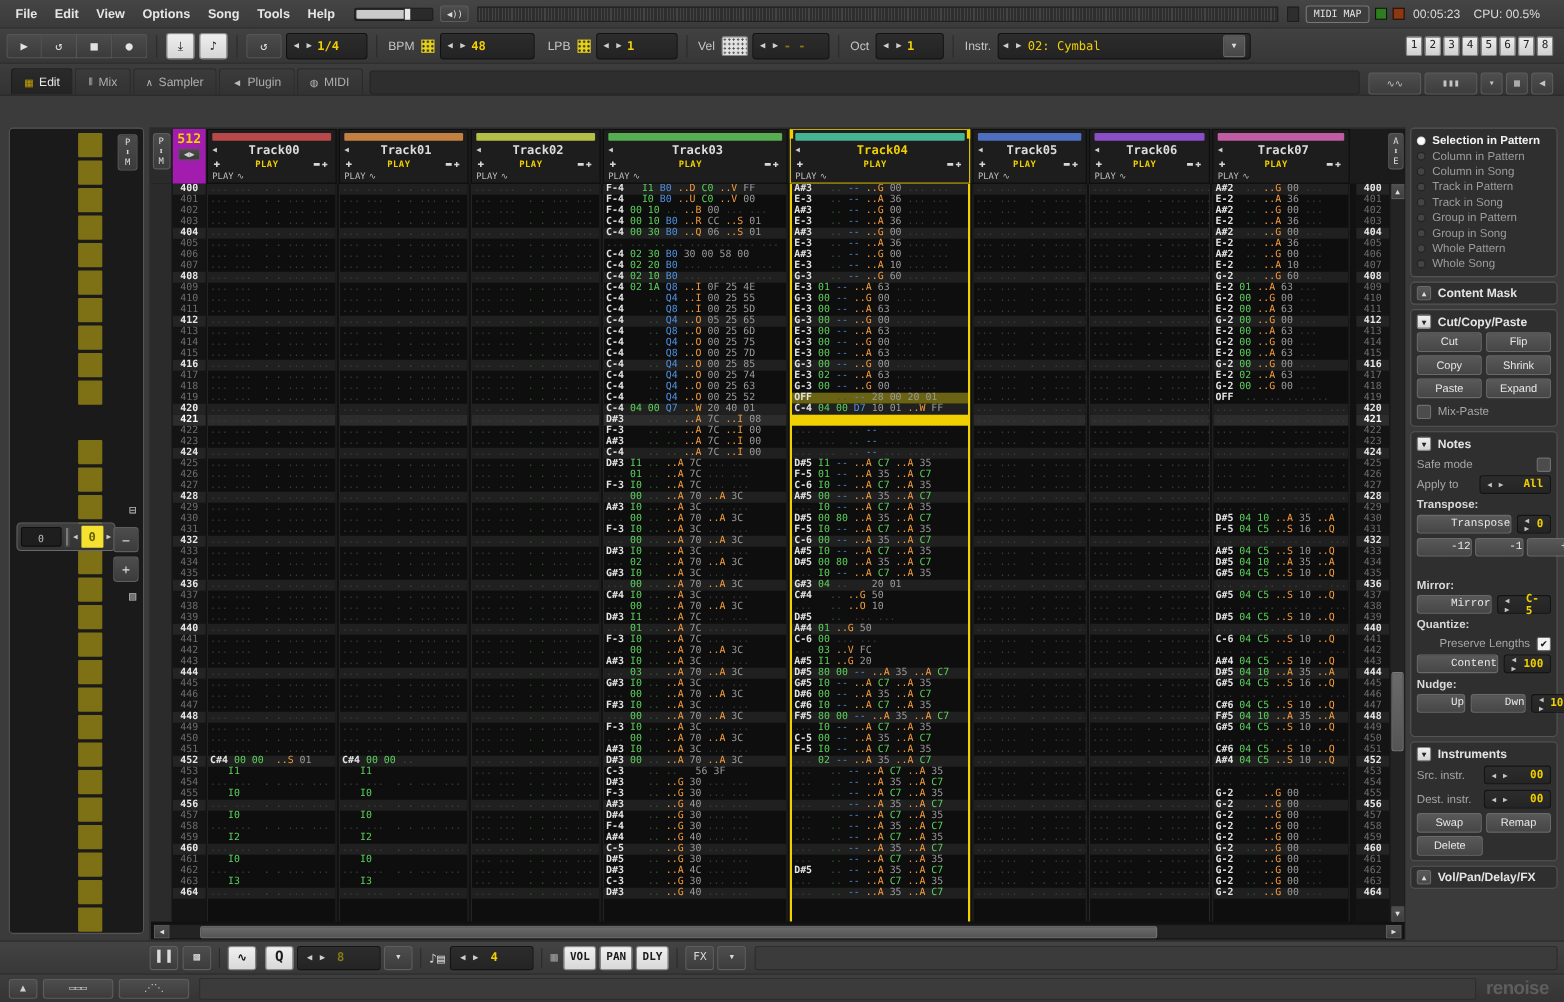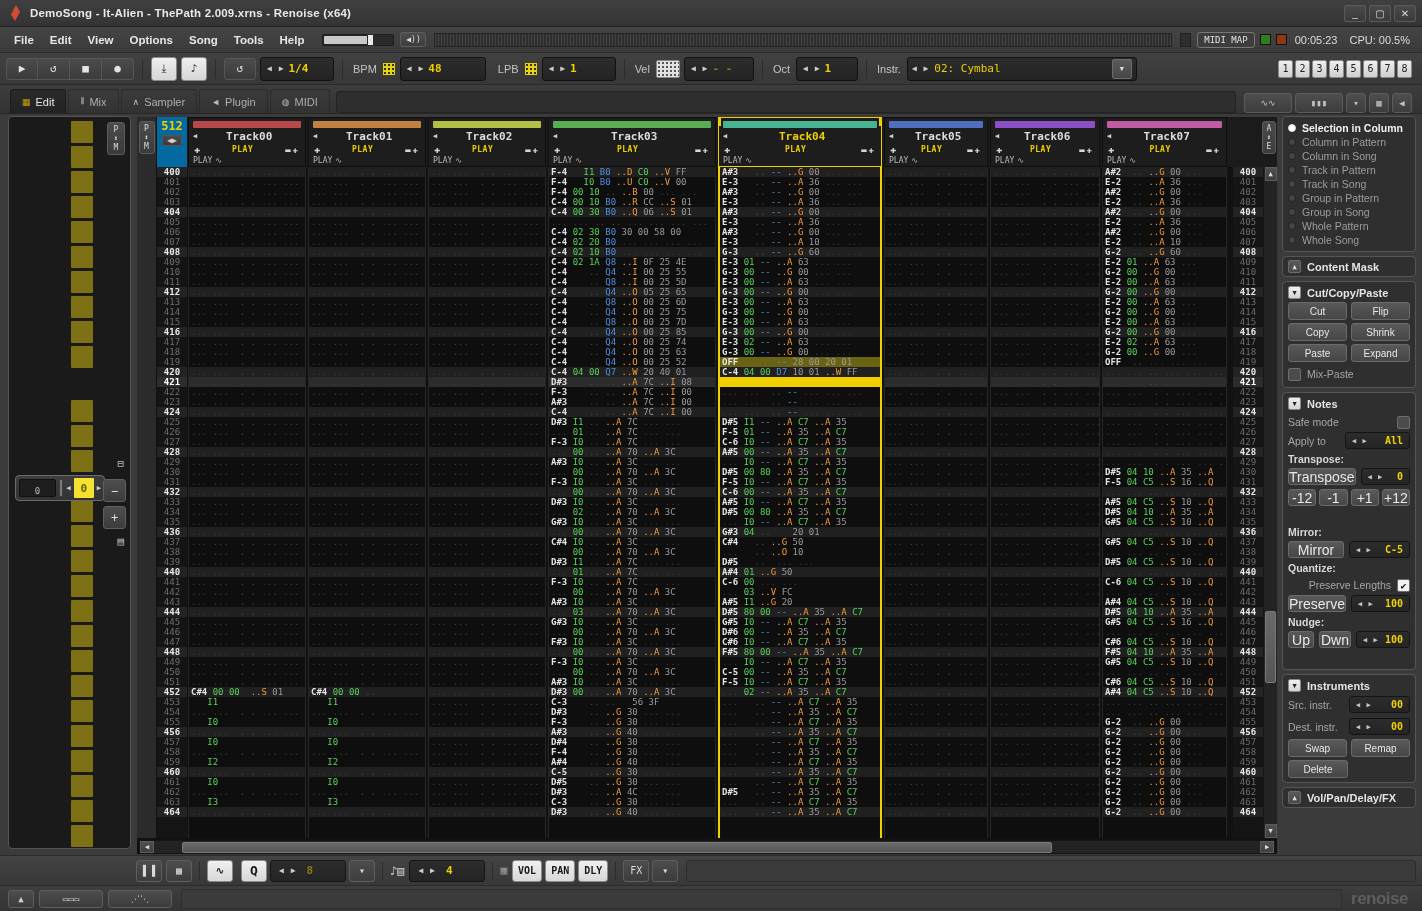--- a/index.html
+++ b/index.html
@@ -30,21 +30,21 @@
   .spkbtn{width:26px;height:15px;margin-left:6px;background:linear-gradient(#4e4e4e,#3c3c3c);border:1px solid #5e5e5e;border-radius:3px;
       display:flex;align-items:center;justify-content:center;color:#ddd;font-size:8px;}
   .scopestrip{flex:1;height:14px;margin:0 8px;background:#2e2e2e;border:1px solid #222;
      background-image:repeating-linear-gradient(90deg,#444 0 1px,#2e2e2e 1px 3px);}
   .scopebox{width:11px;height:14px;background:#2e2e2e;border:1px solid #1f1f1f;}
   .midimap{margin-left:6px;height:16px;padding:0 6px;border:1px solid #777;border-radius:3px;background:#3d3d3d;color:#e2e2e2;
      font-size:9px;display:flex;align-items:center;font-family:"DejaVu Sans Mono",monospace;}
   .led{width:11px;height:11px;margin-left:5px;border:1px solid #111;}
   .led.g{background:#2e7d1e;} .led.r{background:#8f3711;}
   .clocktxt{margin-left:8px;font-family:"Liberation Sans",sans-serif;font-size:11px;color:#dcdcdc;}
-  .cputxt{margin-left:12px;margin-right:6px;font-family:"Liberation Sans",sans-serif;font-size:11px;color:#dcdcdc;}
+  .cputxt{margin-left:12px;margin-right:16px;font-family:"Liberation Sans",sans-serif;font-size:11px;color:#dcdcdc;}
 
   
   .transport{height:32px;background:linear-gradient(#414141,#373737);display:flex;align-items:center;padding:0 6px;border-bottom:1px solid #2a2a2a;gap:0px;}
   .tbtn{width:32px;height:22px;background:linear-gradient(#4b4b4b,#3b3b3b);border:1px solid #565656;
      display:flex;align-items:center;justify-content:center;color:#e3e3e3;font-size:11px;}
   .tgrp{display:flex;}
   .tgrp .tbtn:first-child{border-radius:3px 0 0 3px;}
   .tgrp .tbtn:last-child{border-radius:0 3px 3px 0;}
   .tgrp .tbtn+.tbtn{border-left:none;}
   .sep{width:1px;height:20px;background:#2b2b2b;margin:0 8px;}
@@ -96,21 +96,21 @@
      display:flex;align-items:center;justify-content:center;color:#ddd;font-size:12px;}
   .pmicon{position:absolute;right:6px;color:#bdbdbd;font-size:11px;}
   .vtabs{position:absolute;right:5px;top:5px;width:18px;background:linear-gradient(#4b4b4b,#3b3b3b);border:1px solid #5c5c5c;border-radius:3px;
      display:flex;flex-direction:column;align-items:center;color:#ddd;font-size:8px;padding:2px 0;}
 
   
   .patwrap{flex:1;display:flex;flex-direction:column;padding:6px 0 0 0;}
   .patframe{flex:1;background:#111;border:1px solid #3a3a3a;margin-right:2px;display:flex;flex-direction:column;overflow:hidden;position:relative;}
   .hdrrow{display:flex;height:50px;background:#1b1b1b;flex:0 0 auto;}
   .leftgut{width:20px;background:#2b2b2b;border-right:1px solid #111;display:flex;flex-direction:column;align-items:center;padding-top:4px;}
-  .patnumbox{width:30px;background:#0369a1;display:flex;flex-direction:column;align-items:center;}
+  .patnumbox{width:30px;background:#a21caf;display:flex;flex-direction:column;align-items:center;}
   .patnum{color:#f0d000;font-family:"DejaVu Sans Mono",monospace;font-size:12px;font-weight:bold;margin-top:2px;}
   .patarrows{color:#d0d0d0;font-size:8px;margin-top:2px;background:linear-gradient(#4a4a4a,#3a3a3a);border:1px solid #555;border-radius:2px;padding:0 4px;}
   .thead{flex:0 0 auto;border:1px solid #0e0e0e;background:#1d1d1d;margin:0 1px;display:flex;flex-direction:column;position:relative;}
   .tcolor{height:7px;margin:3px 4px 1px 4px;border-radius:1px;}
   .tnamerow{display:flex;align-items:center;height:16px;padding:0 4px;}
   .tnamerow .ar{color:#cfcfcf;font-size:7px;}
   .tname{flex:1;text-align:center;font-family:"DejaVu Sans Mono",monospace;font-size:11px;color:#dcdcdc;font-weight:bold;}
   .tname.sel{color:#f0d000;}
   .tctl{display:flex;align-items:center;height:13px;padding:0 5px;}
   .tctl .plus{color:#d8d8d8;font-size:10px;font-weight:bold;}
@@ -169,21 +169,21 @@
   .chk.on{background:#f2f2f2;color:#111;font-size:10px;display:flex;align-items:center;justify-content:center;}
   .chk.plain{background:#4c4c4c;}
   .flbl{font-family:"Liberation Sans",sans-serif;font-size:10.5px;color:#a6a6a6;}
   .fieldrow{display:flex;align-items:center;gap:5px;height:19px;margin-bottom:3px;}
   .spin{flex:1;height:17px;background:linear-gradient(#2c2c2c,#242424);border:1px solid #141414;border-radius:3px;
      display:flex;align-items:center;justify-content:flex-end;padding:0 6px;gap:5px;}
   .spin .ar{color:#c4c4c4;font-size:7px;letter-spacing:1px;margin-right:auto;}
   .spin .vl{color:#f0d000;font-family:"DejaVu Sans Mono",monospace;font-size:10px;font-weight:bold;}
   .quadrow{display:flex;gap:3px;}
   .qb{flex:1;height:17px;background:linear-gradient(#595959,#464646);border:1px solid #6a6a6a;border-radius:3px;
-     font-family:Liberation Sans, sans-serif;font-size:14px;color:#e8e8e8;display:flex;align-items:center;justify-content:center;}
+     font-family:Liberation Mono, monospace;font-size:10px;color:#e8e8e8;display:flex;align-items:center;justify-content:center;padding-left:30px;}
   .sectlbl{font-family:"Liberation Sans",sans-serif;font-size:10.5px;font-weight:bold;color:#d8d8d8;margin:2px 0 2px 0;}
 
   
   .bottombar{position:absolute;left:0;top:855px;width:1422px;height:30px;background:linear-gradient(#434343,#383838);
      display:flex;align-items:center;padding:0 6px;border-top:1px solid #2b2b2b;}
   .bb{height:22px;min-width:26px;padding:0 5px;background:linear-gradient(#4d4d4d,#3c3c3c);border:1px solid #5e5e5e;border-radius:3px;
      display:flex;align-items:center;justify-content:center;color:#dadada;font-size:10px;}
   .bb.lit{background:linear-gradient(#f0f0f0,#d8d8d8);border-color:#8a8a8a;color:#1a1a1a;font-weight:bold;}
   .bbsep{width:1px;height:18px;background:#2b2b2b;margin:0 7px;}
   .bnum{height:22px;background:linear-gradient(#2c2c2c,#242424);border:1px solid #141414;border-radius:3px;
@@ -196,29 +196,20 @@
   .stb{height:18px;padding:0 10px;background:linear-gradient(#4d4d4d,#3c3c3c);border:1px solid #5e5e5e;border-radius:3px;
      display:flex;align-items:center;justify-content:center;color:#cfcfcf;font-size:9px;}
   .stfill{flex:1;height:20px;background:#3b3b3b;border:1px solid #2e2e2e;border-radius:2px;margin:0 4px;}
   .renoise-logo{font-family:"Liberation Sans",sans-serif;font-size:17px;color:#5e5e5e;font-weight:bold;letter-spacing:-.5px;padding-right:6px;}
 </style>
 </head>
 <body>
 
 <div id="app">
 
-  <div class="titlebar">
-    <div class="tb-logo"></div>
-    <div class="tb-title">DemoSong - It-Alien - ThePath 2.009.xrns - Renoise (x64)</div>
-    <div class="tb-wbtns">
-      <div class="wbtn">_</div>
-      <div class="wbtn">▢</div>
-      <div class="wbtn">✕</div>
-    </div>
-  </div>
 
   <div class="menurow">
     <div class="menu-item">File</div>
     <div class="menu-item">Edit</div>
     <div class="menu-item">View</div>
     <div class="menu-item">Options</div>
     <div class="menu-item">Song</div>
     <div class="menu-item">Tools</div>
     <div class="menu-item">Help</div>
     <div class="volslider">
@@ -1232,21 +1223,21 @@
         </div>
       </div>
     </div>
 
     <div class="rsbar">
 
       <div class="grp">
         <div id="scopelist">
             <div class="radio">
               <span class="rdot on"></span>
-              <span class="rlbl on">Selection in Column</span>
+              <span class="rlbl on">Selection in Pattern</span>
             </div>
             <div class="radio">
               <span class="rdot"></span>
               <span class="rlbl">Column in Pattern</span>
             </div>
             <div class="radio">
               <span class="rdot"></span>
               <span class="rlbl">Column in Song</span>
             </div>
             <div class="radio">
@@ -1343,21 +1334,21 @@
             <span class="ar">◀ ▶</span>
             <span class="vl">C-5</span>
           </span>
         </div>
         <div class="sectlbl">Quantize:</div>
         <div class="chkrow" style="justify-content:flex-end">
           <span class="flbl">Preserve Lengths</span>
           <span class="chk on">✔</span>
         </div>
         <div class="fieldrow">
-          <span class="qb" style="flex:0 0 56px">Preserve</span>
+          <span class="qb" style="flex:0 0 56px">Content</span>
           <span class="spin">
             <span class="ar">◀ ▶</span>
             <span class="vl">100</span>
           </span>
         </div>
         <div class="sectlbl">Nudge:</div>
         <div class="fieldrow" style="margin-bottom:16px">
           <span class="qb" style="flex:0 0 26px">Up</span>
           <span class="qb" style="flex:0 0 32px">Dwn</span>
           <span class="spin">

